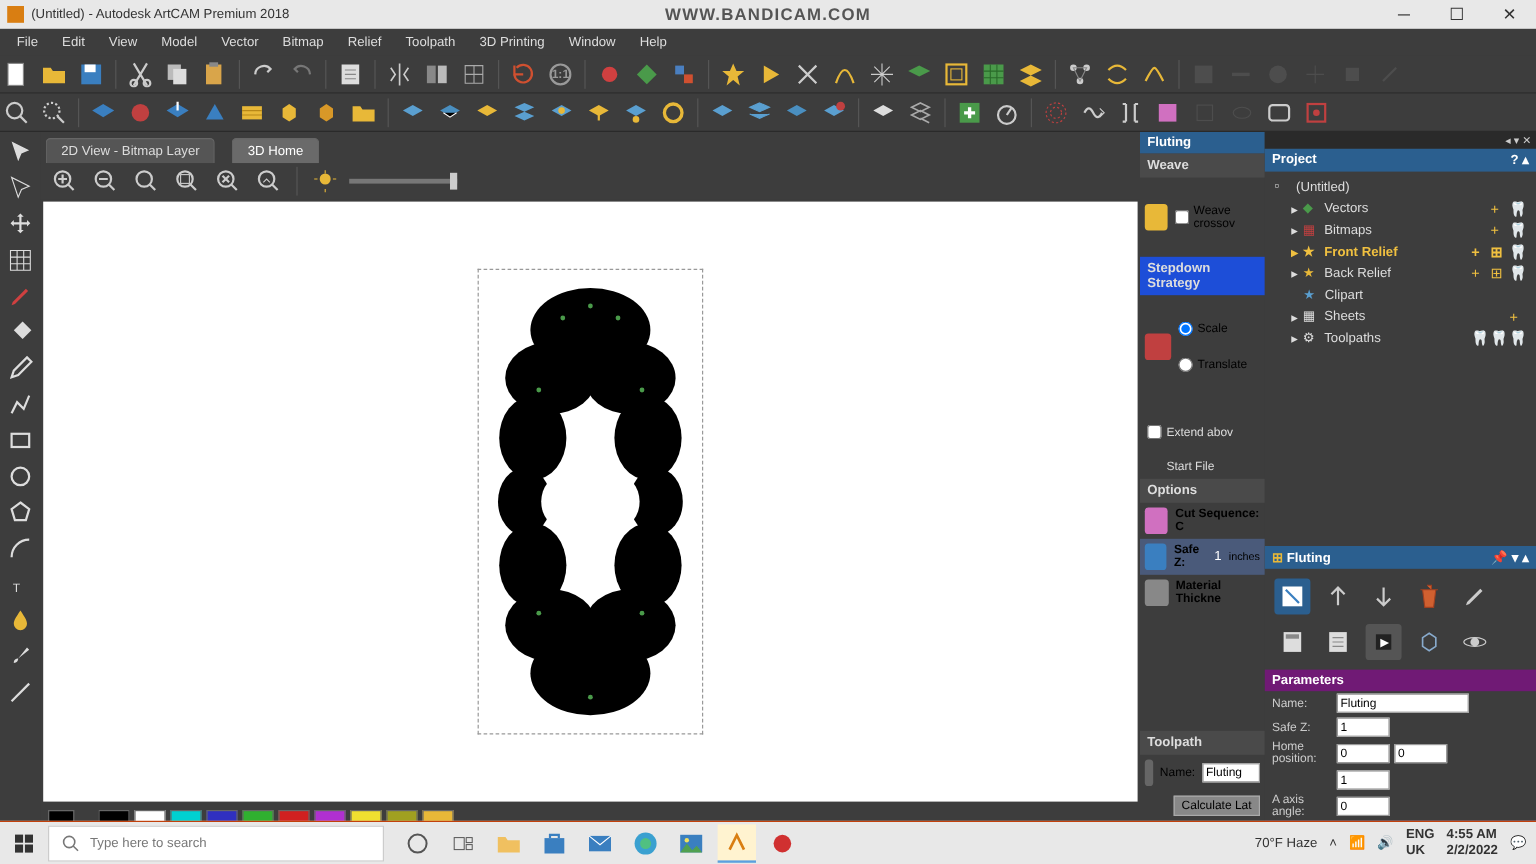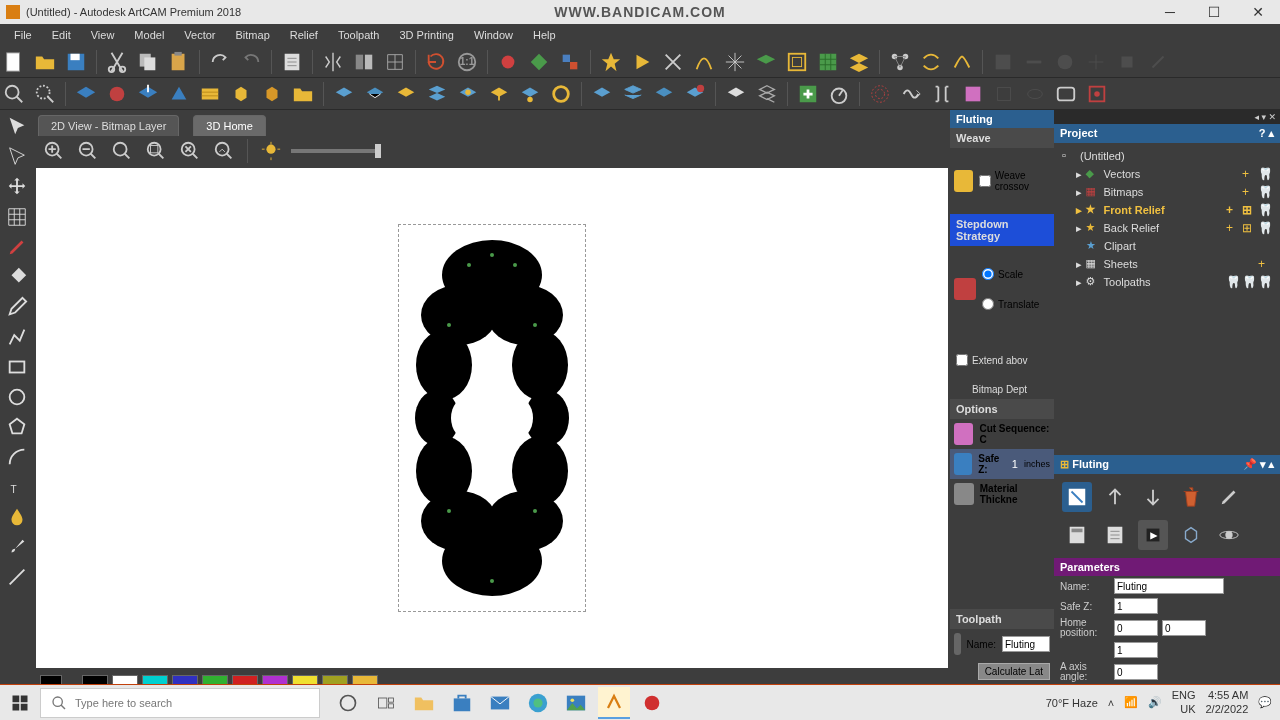--- a/index.html
+++ b/index.html
@@ -73,21 +73,21 @@
 .param-btns { display: flex; justify-content: flex-end; gap: 6px; padding: 6px; }
 .param-btn { background: #888; color: #000; border: 1px solid #aaa; padding: 2px 10px; font-size: 10px; }
 
 
 .taskbar { position: absolute; bottom: 0; left: 0; right: 0; height: 36px; background: #e8e8e8; display: flex; align-items: center; border-top: 1px solid #c2410c; }
 .start-btn { width: 40px; height: 36px; display: flex; align-items: center; justify-content: center; }
 .search-box { height: 30px; width: 280px; background: #fff; border: 1px solid #ccc; display: flex; align-items: center; gap: 8px; padding: 0 10px; color: #777; }
 .task-icons { display: flex; gap: 6px; margin-left: 12px; }
 .task-ic { width: 32px; height: 32px; display: flex; align-items: center; justify-content: center; }
 .tray { margin-left: auto; display: flex; align-items: center; gap: 10px; padding-right: 8px; color: #333; font-size: 10px; }
-.tray-time { text-align: right; line-height: 1.2; }
+.tray-time { line-height: 1.2; font-weight: bold; }
 </style>
 </head>
 <body>
 
 <div class="titlebar">
   <div class="icon"></div>
   <span class="title">(Untitled) - Autodesk ArtCAM Premium 2018</span>
   <span class="watermark">WWW.BANDICAM.COM</span>
   <div class="winbtns">
     <div>─</div>
@@ -719,21 +719,21 @@
             <input type="radio" style="">
             <label>Translate</label>
           </div>
       </div>
     </div>
     <div class="panel-section">
       <div class="panel-row">
           <input type="checkbox" style="">
           <label>Extend abov</label>
         </div>
-      <div style="font-size:10px;margin-left:16px">Bitmap Dept</div>
+      <div style="font-size:10px;margin-left:16px">Start File</div>
     </div>
     <div class="panel-section" style="background:#4a4a4a">
         <div style="font-weight:bold">Options</div>
       </div>
     <div class="panel-icon-row">
       <div class="panel-small-ic" style="background:#d070c0"></div>
       <label style="font-size:10px;font-weight:bold">Cut Sequence: C</label>
     </div>
     <div class="panel-icon-row" style="background:#4a5a7a">
       <div class="panel-small-ic" style="background:#3a7fc0"></div>

